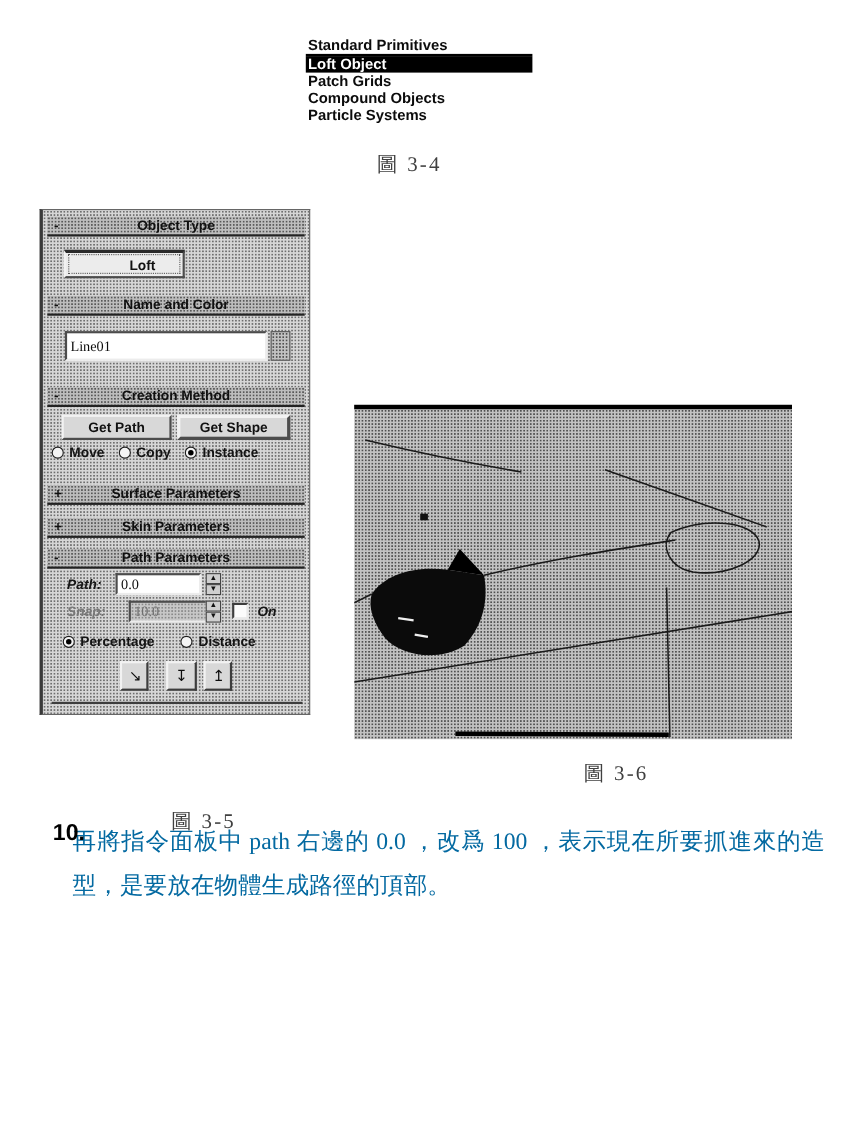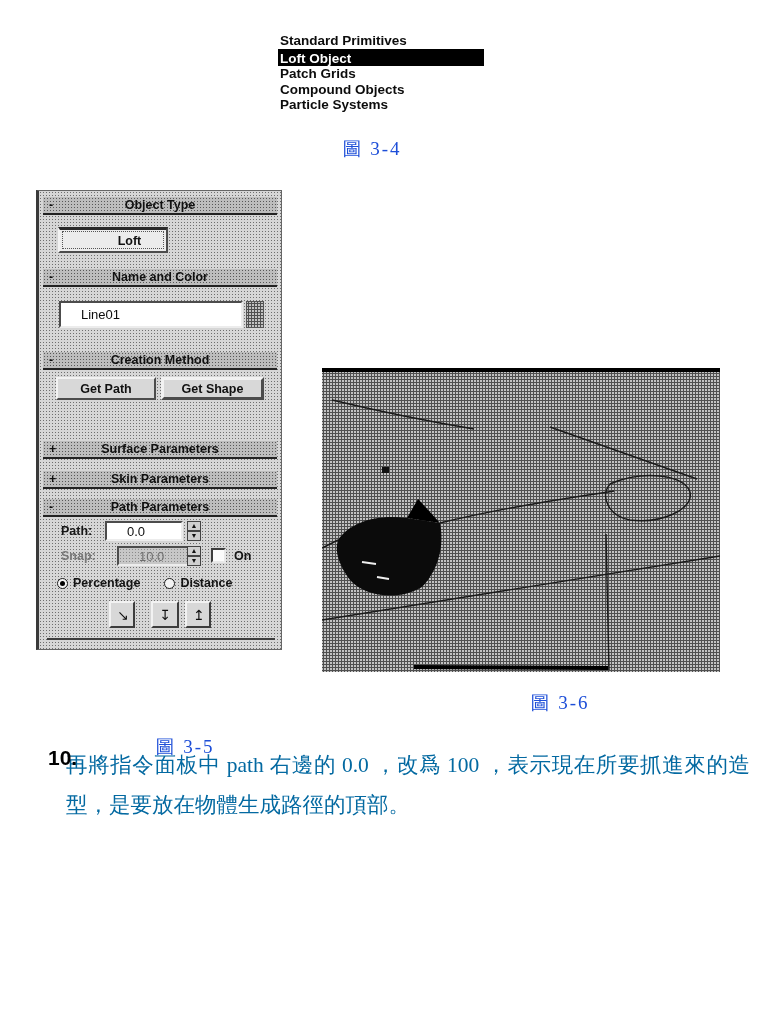--- a/index.html
+++ b/index.html
@@ -15,53 +15,53 @@
     background-size:3px 3px;}
 
   
   .dropdown{position:absolute;left:278px;top:33px;width:206px;
     font-family:"Liberation Sans", sans-serif;font-weight:700;font-size:13.5px;color:#0c0c0c;}
   .dropdown .item{height:15.5px;line-height:15.5px;white-space:nowrap;padding-left:2px;}
   .dropdown .item.first{border-bottom:2px solid #000;}
   .dropdown .item.selected{background:#000;color:#fff;}
 
   
-  .caption{position:absolute;font-size:19px;letter-spacing:2px;color:#1d4ed8;text-align:center;}
+  .caption{position:absolute;font-size:19px;letter-spacing:2px;color:#404040;text-align:center;}
 
   
   .panel{position:absolute;left:36px;top:190px;width:246px;height:460px;
     border:1px solid #666;border-left:3px solid #3a3a3a;box-sizing:border-box;
     font-family:"Liberation Sans", sans-serif;}
   .panel *{box-sizing:border-box;}
   .rollout{position:absolute;left:4px;width:234px;height:18px;line-height:17px;
     text-align:center;font-weight:700;font-size:12.5px;color:#101010;
     border-bottom:2px solid #222;background-color:#bdbdbd;
     background-image:radial-gradient(#585858 0.8px, transparent 0.95px);background-size:3px 3px;}
   .rollout .state{position:absolute;left:6px;top:0;font-weight:700;}
   .btn{position:absolute;background:#d8d8d8;border:2px solid;
     border-color:#f2f2f2 #4c4c4c #4c4c4c #f2f2f2;
     font-family:"Liberation Sans", sans-serif;font-weight:700;font-size:12.5px;color:#111;
     text-align:center;padding:0;}
   .btn.active{background:#ececec;outline:1.5px dotted #555;outline-offset:-5px;border-top:3px solid #2a2a2a;padding-left:33px;}
   .tfield{position:absolute;background:#fff;border:2px solid;
     border-color:#4c4c4c #ececec #ececec #4c4c4c;
-    font-family:Liberation Sans, sans-serif;font-size:13px;color:#0d0d0d;padding:0 20px;}
+    font-family:Liberation Serif, serif;font-size:13px;color:#0d0d0d;padding:0 3px;}
   .tfield.disabled{background:#c7c7c7;color:#6e6e6e;
     background-image:radial-gradient(#8a8a8a 0.7px, transparent 0.9px);background-size:3px 3px;}
   .spinner{position:absolute;width:14px;display:flex;flex-direction:column;}
   .spinner span{flex:1;background:#cfcfcf;border:1px solid #444;font-size:7px;line-height:8px;
     text-align:center;color:#111;overflow:hidden;}
   .radio{display:inline-flex;align-items:center;gap:5px;font-size:12.5px;font-weight:700;color:#141414;}
   .radio .circ{width:11px;height:11px;border-radius:50%;border:1.5px solid #1d1d1d;background:#f4f4f4;
     display:inline-block;position:relative;}
   .radio.checked .circ::after{content:"";position:absolute;left:2px;top:2px;width:5px;height:5px;
     border-radius:50%;background:#000;}
   .checkbox{position:absolute;width:15px;height:15px;background:#fbfbfb;border:2px solid;
     border-color:#3d3d3d #e8e8e8 #e8e8e8 #3d3d3d;}
-  .minilabel{position:absolute;font-size:12.5px;font-weight:700;color:#161616;}
+  .minilabel{position:absolute;font-size:12.5px;font-weight:700;color:#161616;font-style:italic;}
   .minilabel.disabled{color:#787878;}
   .iconbtn{position:absolute;width:26px;height:27px;background:#d8d8d8;border:2px solid;
     border-color:#f2f2f2 #3d3d3d #3d3d3d #f2f2f2;font-size:14px;line-height:22px;text-align:center;
     color:#0d0d0d;font-family:"DejaVu Sans", sans-serif;}
   .panel-bottomline{position:absolute;left:8px;top:447px;width:228px;border-top:2px solid #3d3d3d;}
 
   
   .viewport{position:absolute;left:322px;top:368px;width:398px;height:300px;
     border-top:4px solid #000;}
   .viewport svg{position:absolute;left:0;top:0;}
@@ -105,20 +105,34 @@
     <div class="halftone-dark" style="position:absolute;left:207px;top:110px;width:18px;height:27px;border:1px solid #555;"></div>
 
     <div class="rollout" style="top:161px;">
       <span class="state">-</span>
       <span>Creation Method</span>
     </div>
 
     <button class="btn" style="left:17px;top:186px;width:100px;height:23px;">Get Path</button>
     <button class="btn" style="left:122px;top:186px;width:103px;height:23px;border-width:3px;">Get Shape</button>
 
+    <div style="position:absolute;left:8px;top:213px;width:230px;display:flex;gap:13px;">
+      <label class="radio">
+        <span class="circ"></span>
+        <span>Move</span>
+      </label>
+      <label class="radio">
+        <span class="circ"></span>
+        <span>Copy</span>
+      </label>
+      <label class="radio checked">
+        <span class="circ"></span>
+        <span>Instance</span>
+      </label>
+    </div>
 
     <div class="rollout" style="top:250px;">
       <span class="state">+</span>
       <span>Surface Parameters</span>
     </div>
 
     <div class="rollout" style="top:280px;">
       <span class="state">+</span>
       <span>Skin Parameters</span>
     </div>

